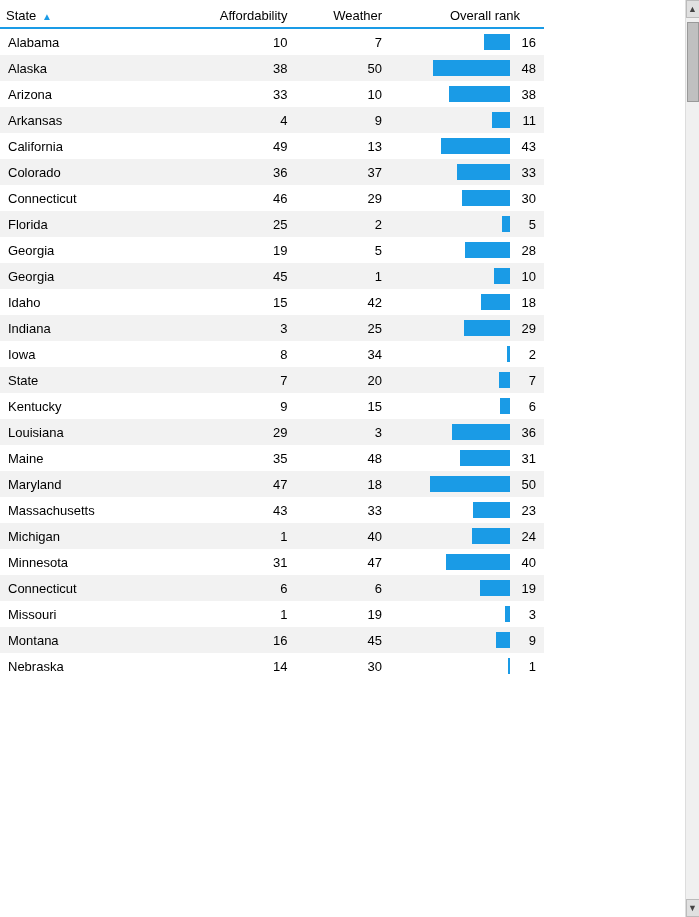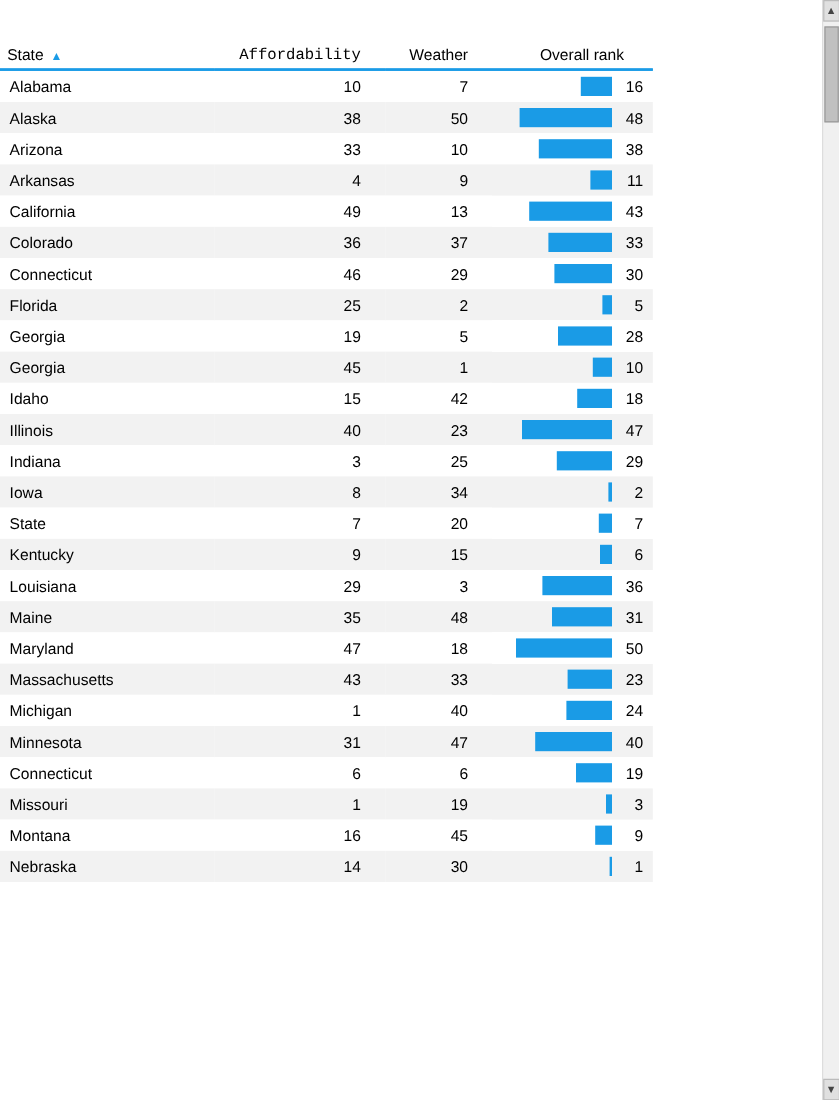--- a/index.html
+++ b/index.html
@@ -65,36 +65,34 @@
       top: 4px;
       width: 12px;
       left: 1px;
       height: 80px;
       background: #c0c0c0;
       border: 1px solid #999;
     }
     table {
       width: 544px;
       border-collapse: collapse;
-      margin-top: 30px;
     }
     thead th {
       background: #fff;
       padding: 8px 6px 4px 6px;
       text-align: left;
       font-weight: normal;
       font-size: 13px;
       border-bottom: 2px solid #1a9be6;
       position: sticky;
       top: 0;
     }
     thead th.affordability {
       text-align: right;
       padding-right: 20px;
-      font-family: Liberation Mono, monospace;
     }
     thead th.weather {
       text-align: right;
       padding-right: 20px;
     }
     thead th.overall {
       text-align: right;
       padding-right: 24px;
     }
     .sort-indicator {
@@ -289,31 +287,20 @@
           <td class="affordability">15</td>
           <td class="weather">42</td>
           <td class="overall">
             <div class="bar-cell">
               <span class="bar" style="width: 29px;"></span>
               <span class="rank-num">18</span>
             </div>
           </td>
         </tr>
         <tr>
-          <td class="state-name">Illinois</td>
-          <td class="affordability">40</td>
-          <td class="weather">23</td>
-          <td class="overall">
-            <div class="bar-cell">
-              <span class="bar" style="width: 75px;"></span>
-              <span class="rank-num">47</span>
-            </div>
-          </td>
-        </tr>
-        <tr>
           <td class="state-name">Indiana</td>
           <td class="affordability">3</td>
           <td class="weather">25</td>
           <td class="overall">
             <div class="bar-cell">
               <span class="bar" style="width: 46px;"></span>
               <span class="rank-num">29</span>
             </div>
           </td>
         </tr>

